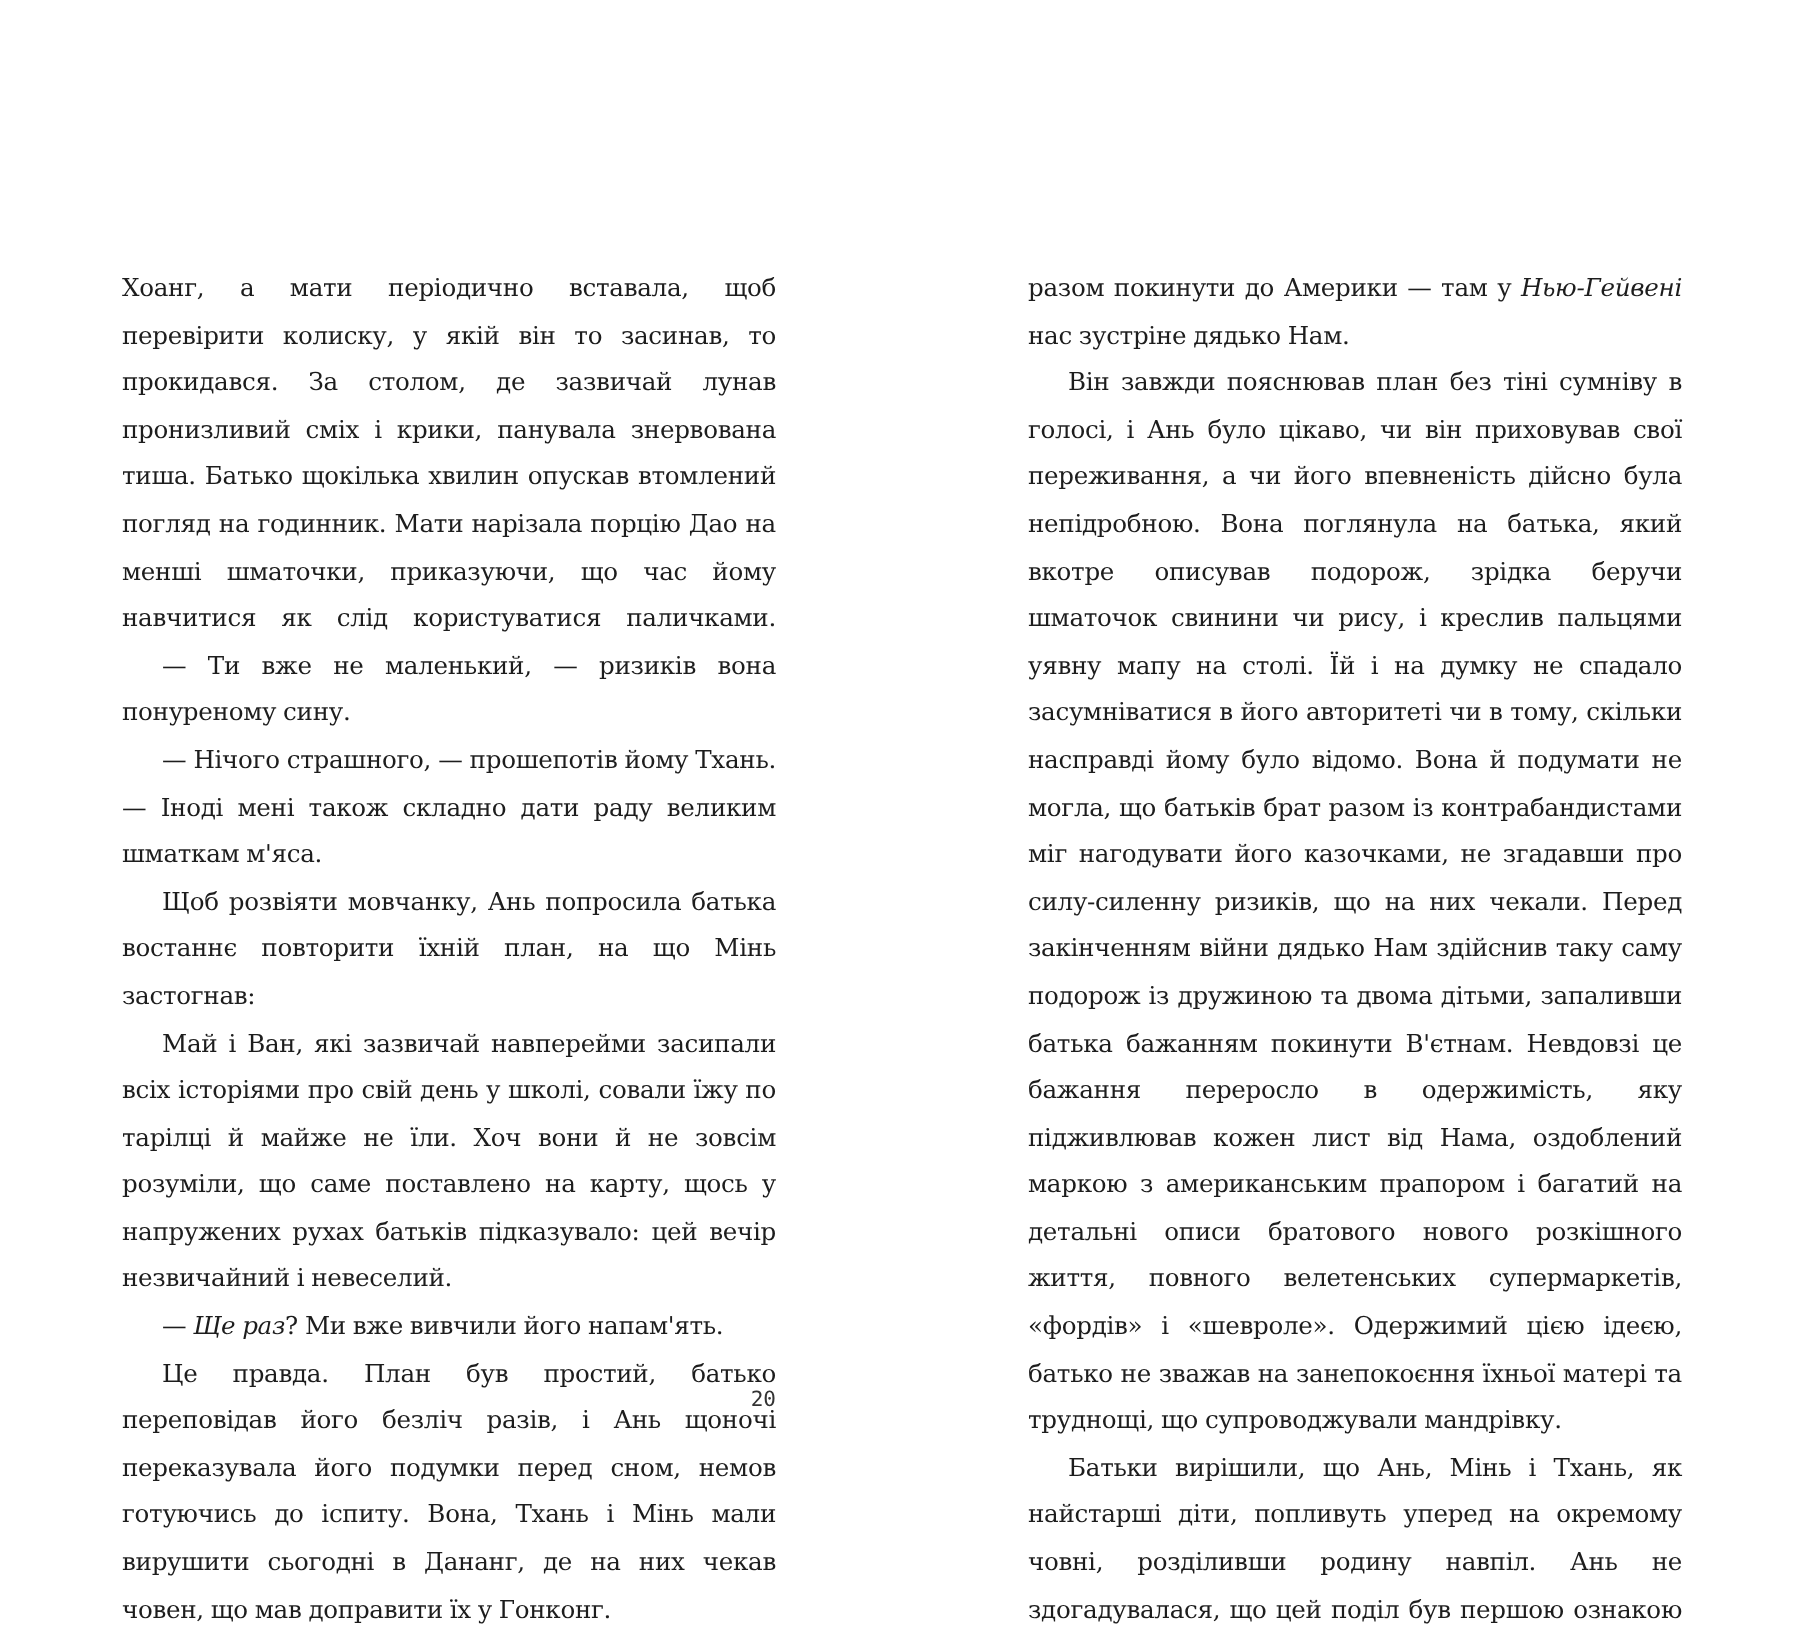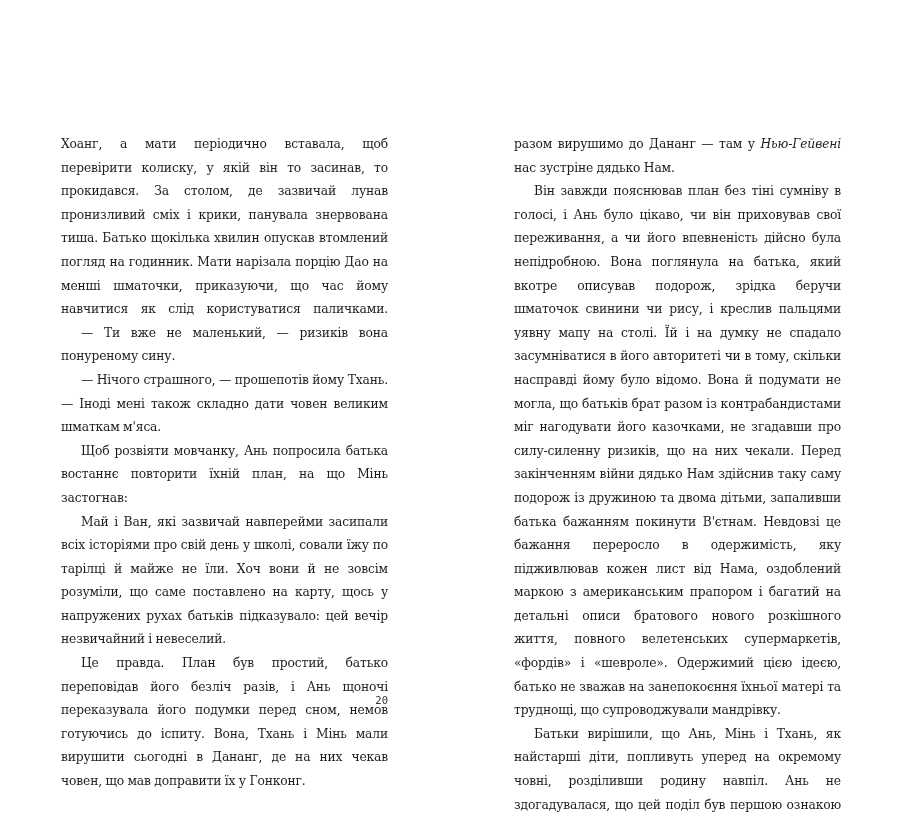--- a/index.html
+++ b/index.html
@@ -57,31 +57,32 @@
   </style>
 </head>
 <body>
 
 <div class="spread">
 
   <div class="page left">
     <div class="text-block">
       <p class="no-indent last-left">Хоанг, а мати періодично вставала, щоб перевірити колиску, у якій він то засинав, то прокидався. За столом, де зазвичай лунав пронизливий сміх і крики, панувала знервована тиша. Батько щокілька хвилин опускав втомлений погляд на годинник. Мати нарізала порцію Дао на менші шматочки, приказуючи, що час йому навчитися як слід користуватися паличками.</p>
       <p>— Ти вже не маленький, — ризиків вона понуреному сину.</p>
-      <p>— Нічого страшного, — прошепотів йому Тхань. — Іноді мені також складно дати човен великим шматкам м'яса.</p>
+      <p>— Нічого страшного, — прошепотів йому Тхань. — Іноді мені також складно дати раду великим шматкам м'яса.</p>
       <p>Щоб розвіяти мовчанку, Ань попросила батька востаннє повторити їхній план, на що Мінь застогнав:</p>
       <p>Май і Ван, які зазвичай навперейми засипали всіх історіями про свій день у школі, совали їжу по тарілці й майже не їли. Хоч вони й не зовсім розуміли, що саме поставлено на карту, щось у напружених рухах батьків підказувало: цей вечір незвичайний і невеселий.</p>
+      <p><span>— </span><em>Ще раз</em><span>? Ми вже вивчили його напам'ять.</span></p>
       <p>Це правда. План був простий, батько переповідав його безліч разів, і Ань щоночі переказувала його подумки перед сном, немов готуючись до іспиту. Вона, Тхань і Мінь мали вирушити сьогодні в Дананг, де на них чекав човен, що мав доправити їх у Гонконг.</p>
 
     </div>
   </div>
   <div class="folio left">20</div>
 
   <div class="page right">
     <div class="text-block">
-      <p class="no-indent"><span>разом вирушимо до Дананг — там у </span><em>Нью-Гейвені</em><span> нас зустріне дядько Нам.</span></p>
+      <p class="no-indent"><span>разом покинути до Америки — там у </span><em>Нью-Гейвені</em><span> нас зустріне дядько Нам.</span></p>
       <p>Він завжди пояснював план без тіні сумніву в голосі, і Ань було цікаво, чи він приховував свої переживання, а чи його впевненість дійсно була непідробною. Вона поглянула на батька, який вкотре описував подорож, зрідка беручи шматочок свинини чи рису, і креслив пальцями уявну мапу на столі. Їй і на думку не спадало засумніватися в його авторитеті чи в тому, скільки насправді йому було відомо. Вона й подумати не могла, що батьків брат разом із контрабандистами міг нагодувати його казочками, не згадавши про силу-силенну ризиків, що на них чекали. Перед закінченням війни дядько Нам здійснив таку саму подорож із дружиною та двома дітьми, запаливши батька бажанням покинути В'єтнам. Невдовзі це бажання переросло в одержимість, яку підживлював кожен лист від Нама, оздоблений маркою з американським прапором і багатий на детальні описи братового нового розкішного життя, повного велетенських супермаркетів, «фордів» і «шевроле». Одержимий цією ідеєю, батько не зважав на занепокоєння їхньої матері та труднощі, що супроводжували мандрівку.</p>
       <p>Батьки вирішили, що Ань, Мінь і Тхань, як найстарші діти, попливуть уперед на окремому човні, розділивши родину навпіл. Ань не здогадувалася, що цей поділ був першою ознакою небезпеки, першим натяком на те, що їхній батько знав: одна з половинок може загинути.</p>
     </div>
 
   </div>
 
 </div>
 
 </body></html>

